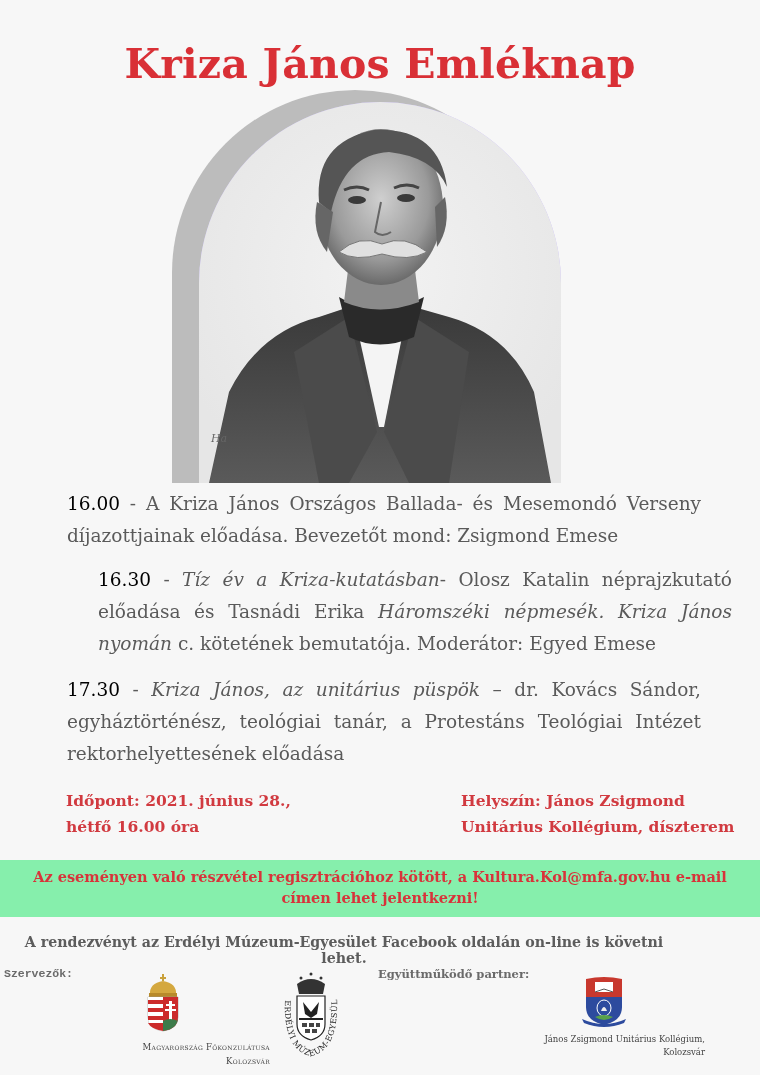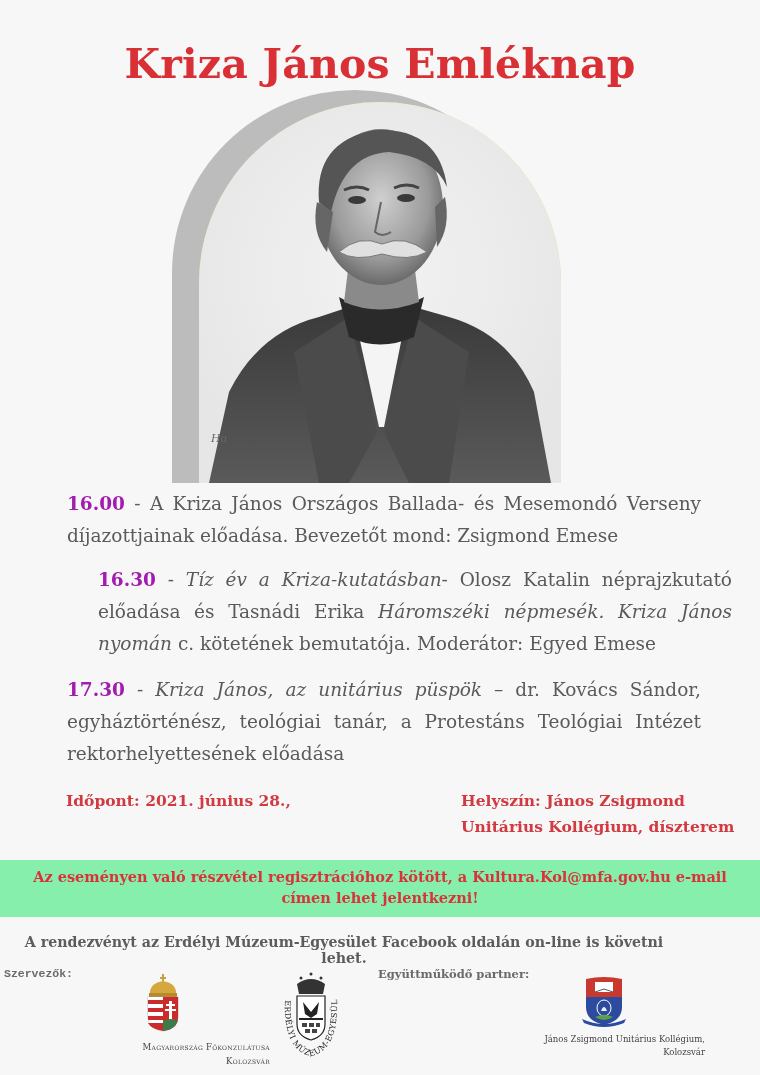--- a/index.html
+++ b/index.html
@@ -12,30 +12,30 @@
     color: #d93036; letter-spacing: 0.2px;
   }
 
   
   .arch-shadow {
     position: absolute; left: 172px; top: 90px; width: 366px; height: 393px;
     background: #bcbcbc; border-radius: 183px 183px 0 0;
   }
   .arch-portrait {
     position: absolute; left: 199px; top: 102px; width: 362px; height: 381px;
-    background: #bef264; border-radius: 181px 181px 0 0; overflow: hidden;
+    background: #c4b5fd; border-radius: 181px 181px 0 0; overflow: hidden;
   }
   .arch-portrait svg { position: absolute; left: 0; top: 0; }
 
   .program {
     position: absolute; left: 67px; width: 634px;
     font-family: "DejaVu Serif", serif; font-size: 18.5px; line-height: 32px;
     color: #5a5a5a; text-align: justify;
   }
-  .program .time { font-weight: bold; color: #a21caf; }
+  .program .time { font-weight: normal; color: #000000; }
   .program i { font-style: italic; }
   .p1 { top: 488px; }
   .p2 { top: 564px; margin-left: 31px; }
   .p3 { top: 674px; }
 
   .info {
     position: absolute; top: 788px; font-family: "DejaVu Serif", serif;
     font-weight: bold; font-size: 15.5px; line-height: 26px; color: #d13a40;
   }
   .info.left { left: 66px; }
@@ -134,20 +134,21 @@
 <div class="program p2">
   <span class="time">16.30</span><span> - </span><i>Tíz év a Kriza-kutatásban</i><span>- Olosz Katalin néprajzkutató előadása és Tasnádi Erika </span><i>Háromszéki népmesék. Kriza János nyomán</i><span> c. kötetének bemutatója. Moderátor: Egyed Emese</span>
 </div>
 
 <div class="program p3">
   <span class="time">17.30</span><span> - </span><i>Kriza János, az unitárius püspök</i><span> – dr. Kovács Sándor, egyháztörténész, teológiai tanár, a Protestáns Teológiai Intézet rektorhelyettesének előadása</span>
 </div>
 
 <div class="info left">
   <div>Időpont: 2021. június 28.,</div>
+  <div>hétfő 16.00 óra</div>
 </div>
 <div class="info right">
   <div>Helyszín: János Zsigmond</div>
   <div>Unitárius Kollégium, díszterem</div>
 </div>
 
 <div class="banner">
   <div>Az eseményen való részvétel regisztrációhoz kötött, a Kultura.Kol@mfa.gov.hu e-mail</div>
   <div>címen lehet jelentkezni!</div>
 </div>

